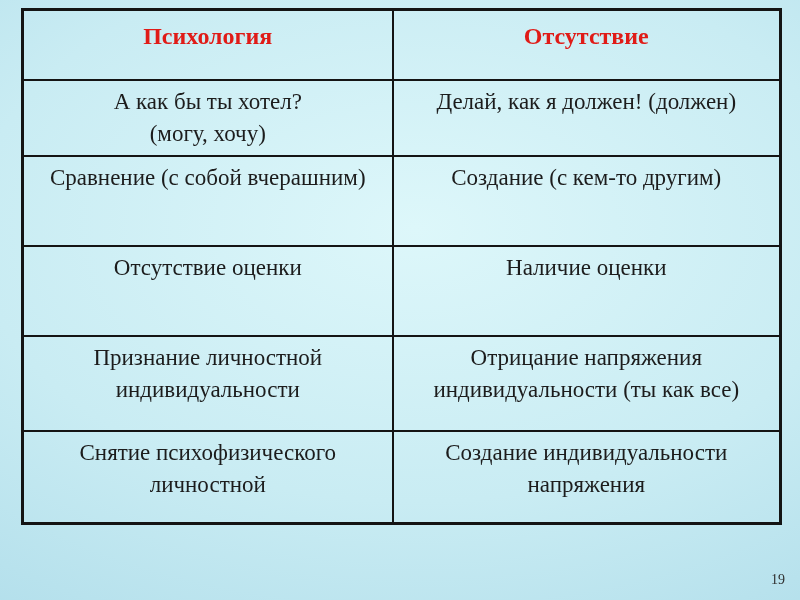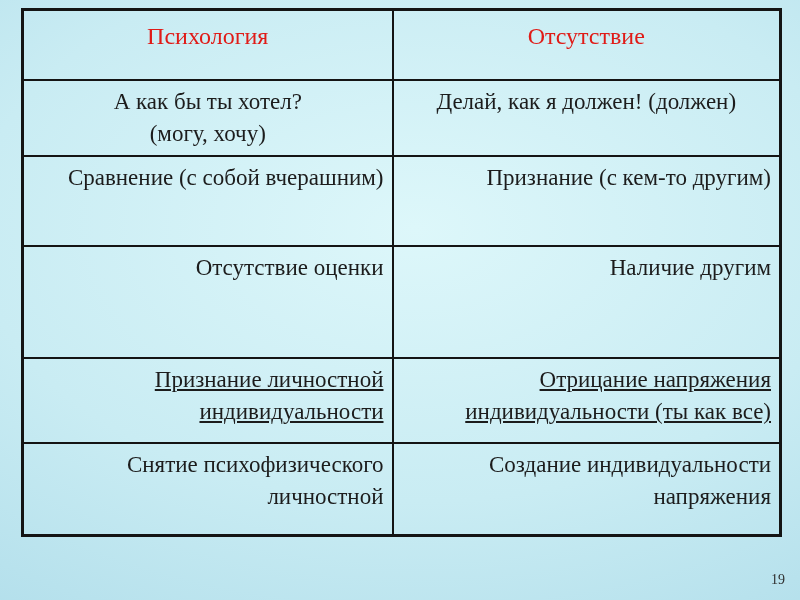--- a/index.html
+++ b/index.html
@@ -39,33 +39,33 @@
     border: 2px solid var(--border);
     vertical-align: top;
     font-size: 23px;
     line-height: 1.42;
     padding: 5px 8px 4px 8px;
     background: transparent;
   }
   tr.r-header   { height: 70px; }
   tr.r-quote    { height: 69px; margin-left: 41px; }
   tr.r-compare  { height: 90px; }
-  tr.r-score    { height: 112px; }
-  tr.r-identity { height: 85px; text-decoration: underline; }
+  tr.r-score    { height: 90px; }
+  tr.r-identity { height: 95px; }
   tr.r-tension  { height: 93px; }
   table.cmp th {
     font-size: 24px;
-    font-weight: normal;
+    font-weight: bold;
     color: var(--header-red);
     text-align: center;
     padding-top: 8px;
     margin-left: 16px;
   }
   td.center { text-align: center; }
-  td.left   { text-align: right; }
+  td.left   { text-align: center; }
   .b { font-weight: normal; }
   .pagenum {
     position: absolute;
     right: 15px;
     bottom: 12px;
     font-size: 14px;
     color: var(--page-number);
     font-family: "Liberation Serif", "DejaVu Serif", serif;
   }
 </style>
@@ -90,26 +90,26 @@
           <div>А как бы ты хотел?</div>
           <div class="b">(могу, хочу)</div>
         </td>
         <td class="center">
           <span>Делай, как я должен! </span><span class="b">(должен)</span>
         </td>
       </tr>
 
       <tr class="r-compare">
         <td class="left">Сравнение (с собой вчерашним)</td>
-        <td class="left">Признание (с кем-то другим)</td>
+        <td class="left">Создание (с кем-то другим)</td>
       </tr>
 
       <tr class="r-score">
         <td class="left">Отсутствие оценки</td>
-        <td class="left">Наличие другим</td>
+        <td class="left">Наличие оценки</td>
       </tr>
 
       <tr class="r-identity">
         <td class="left">Признание личностной индивидуальности</td>
         <td class="left">Отрицание напряжения индивидуальности (ты как все)</td>
       </tr>
 
       <tr class="r-tension">
         <td class="left">Снятие психофизического личностной</td>
         <td class="left">Создание индивидуальности напряжения</td>

